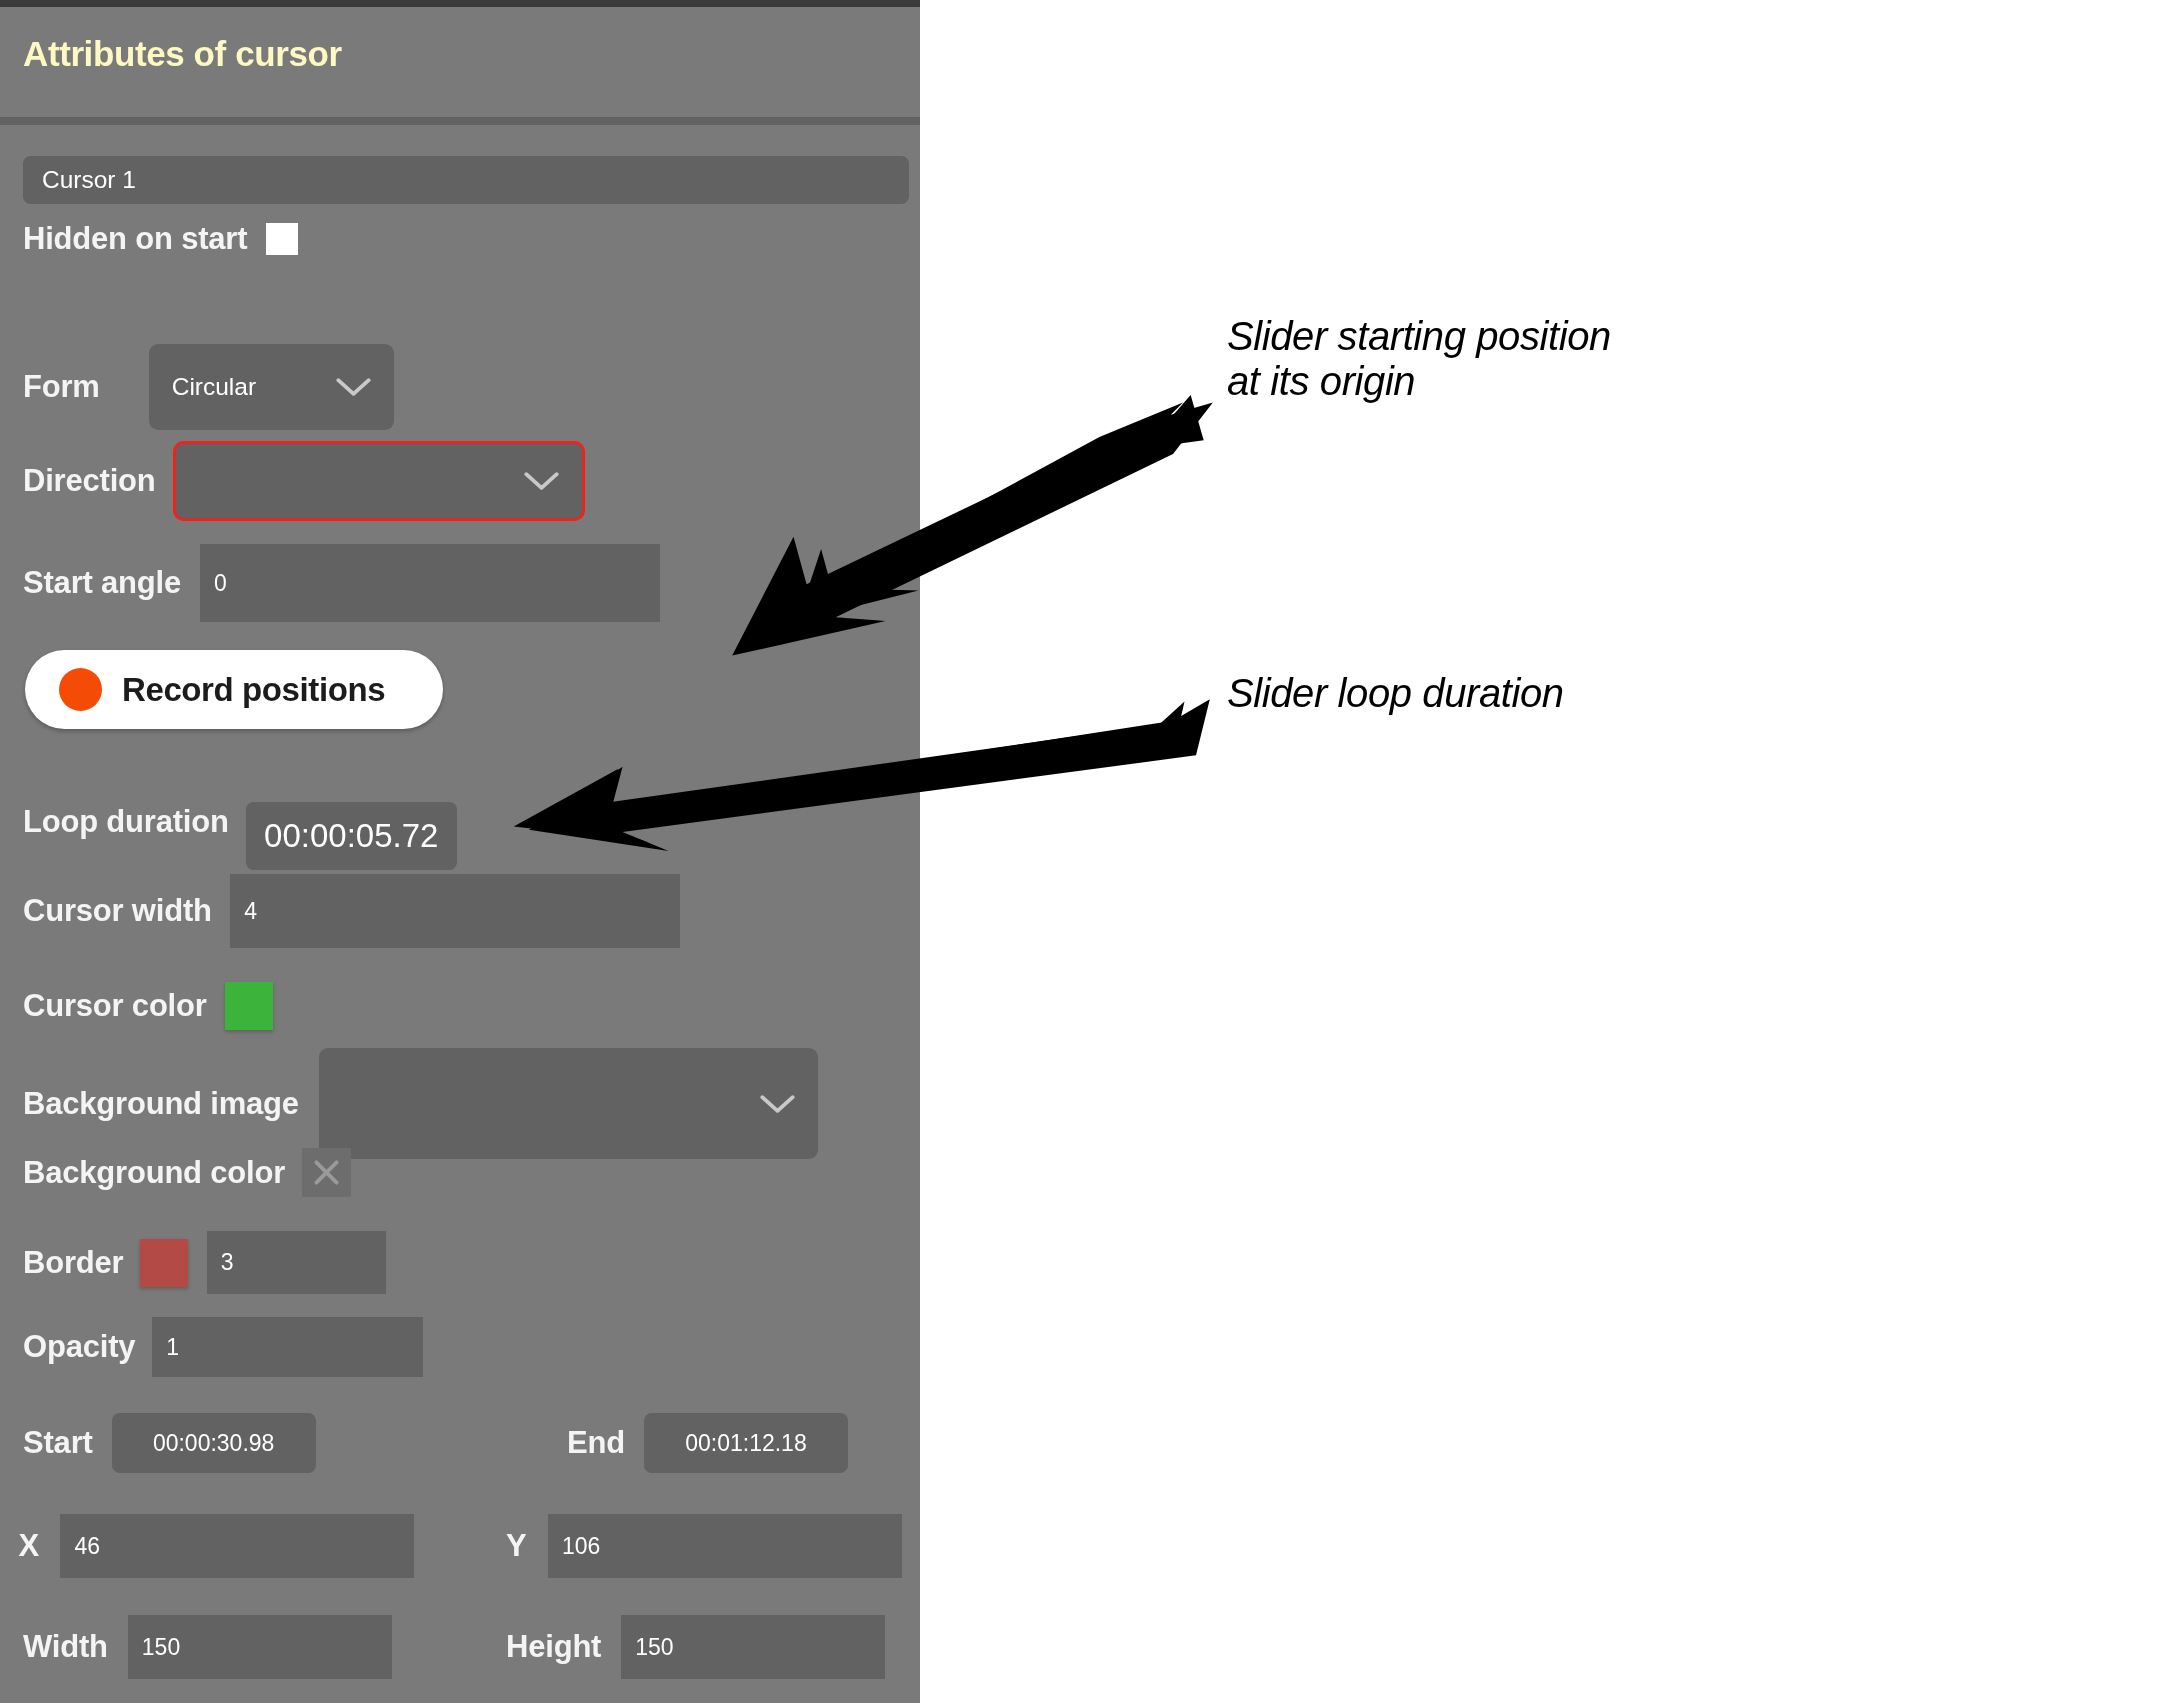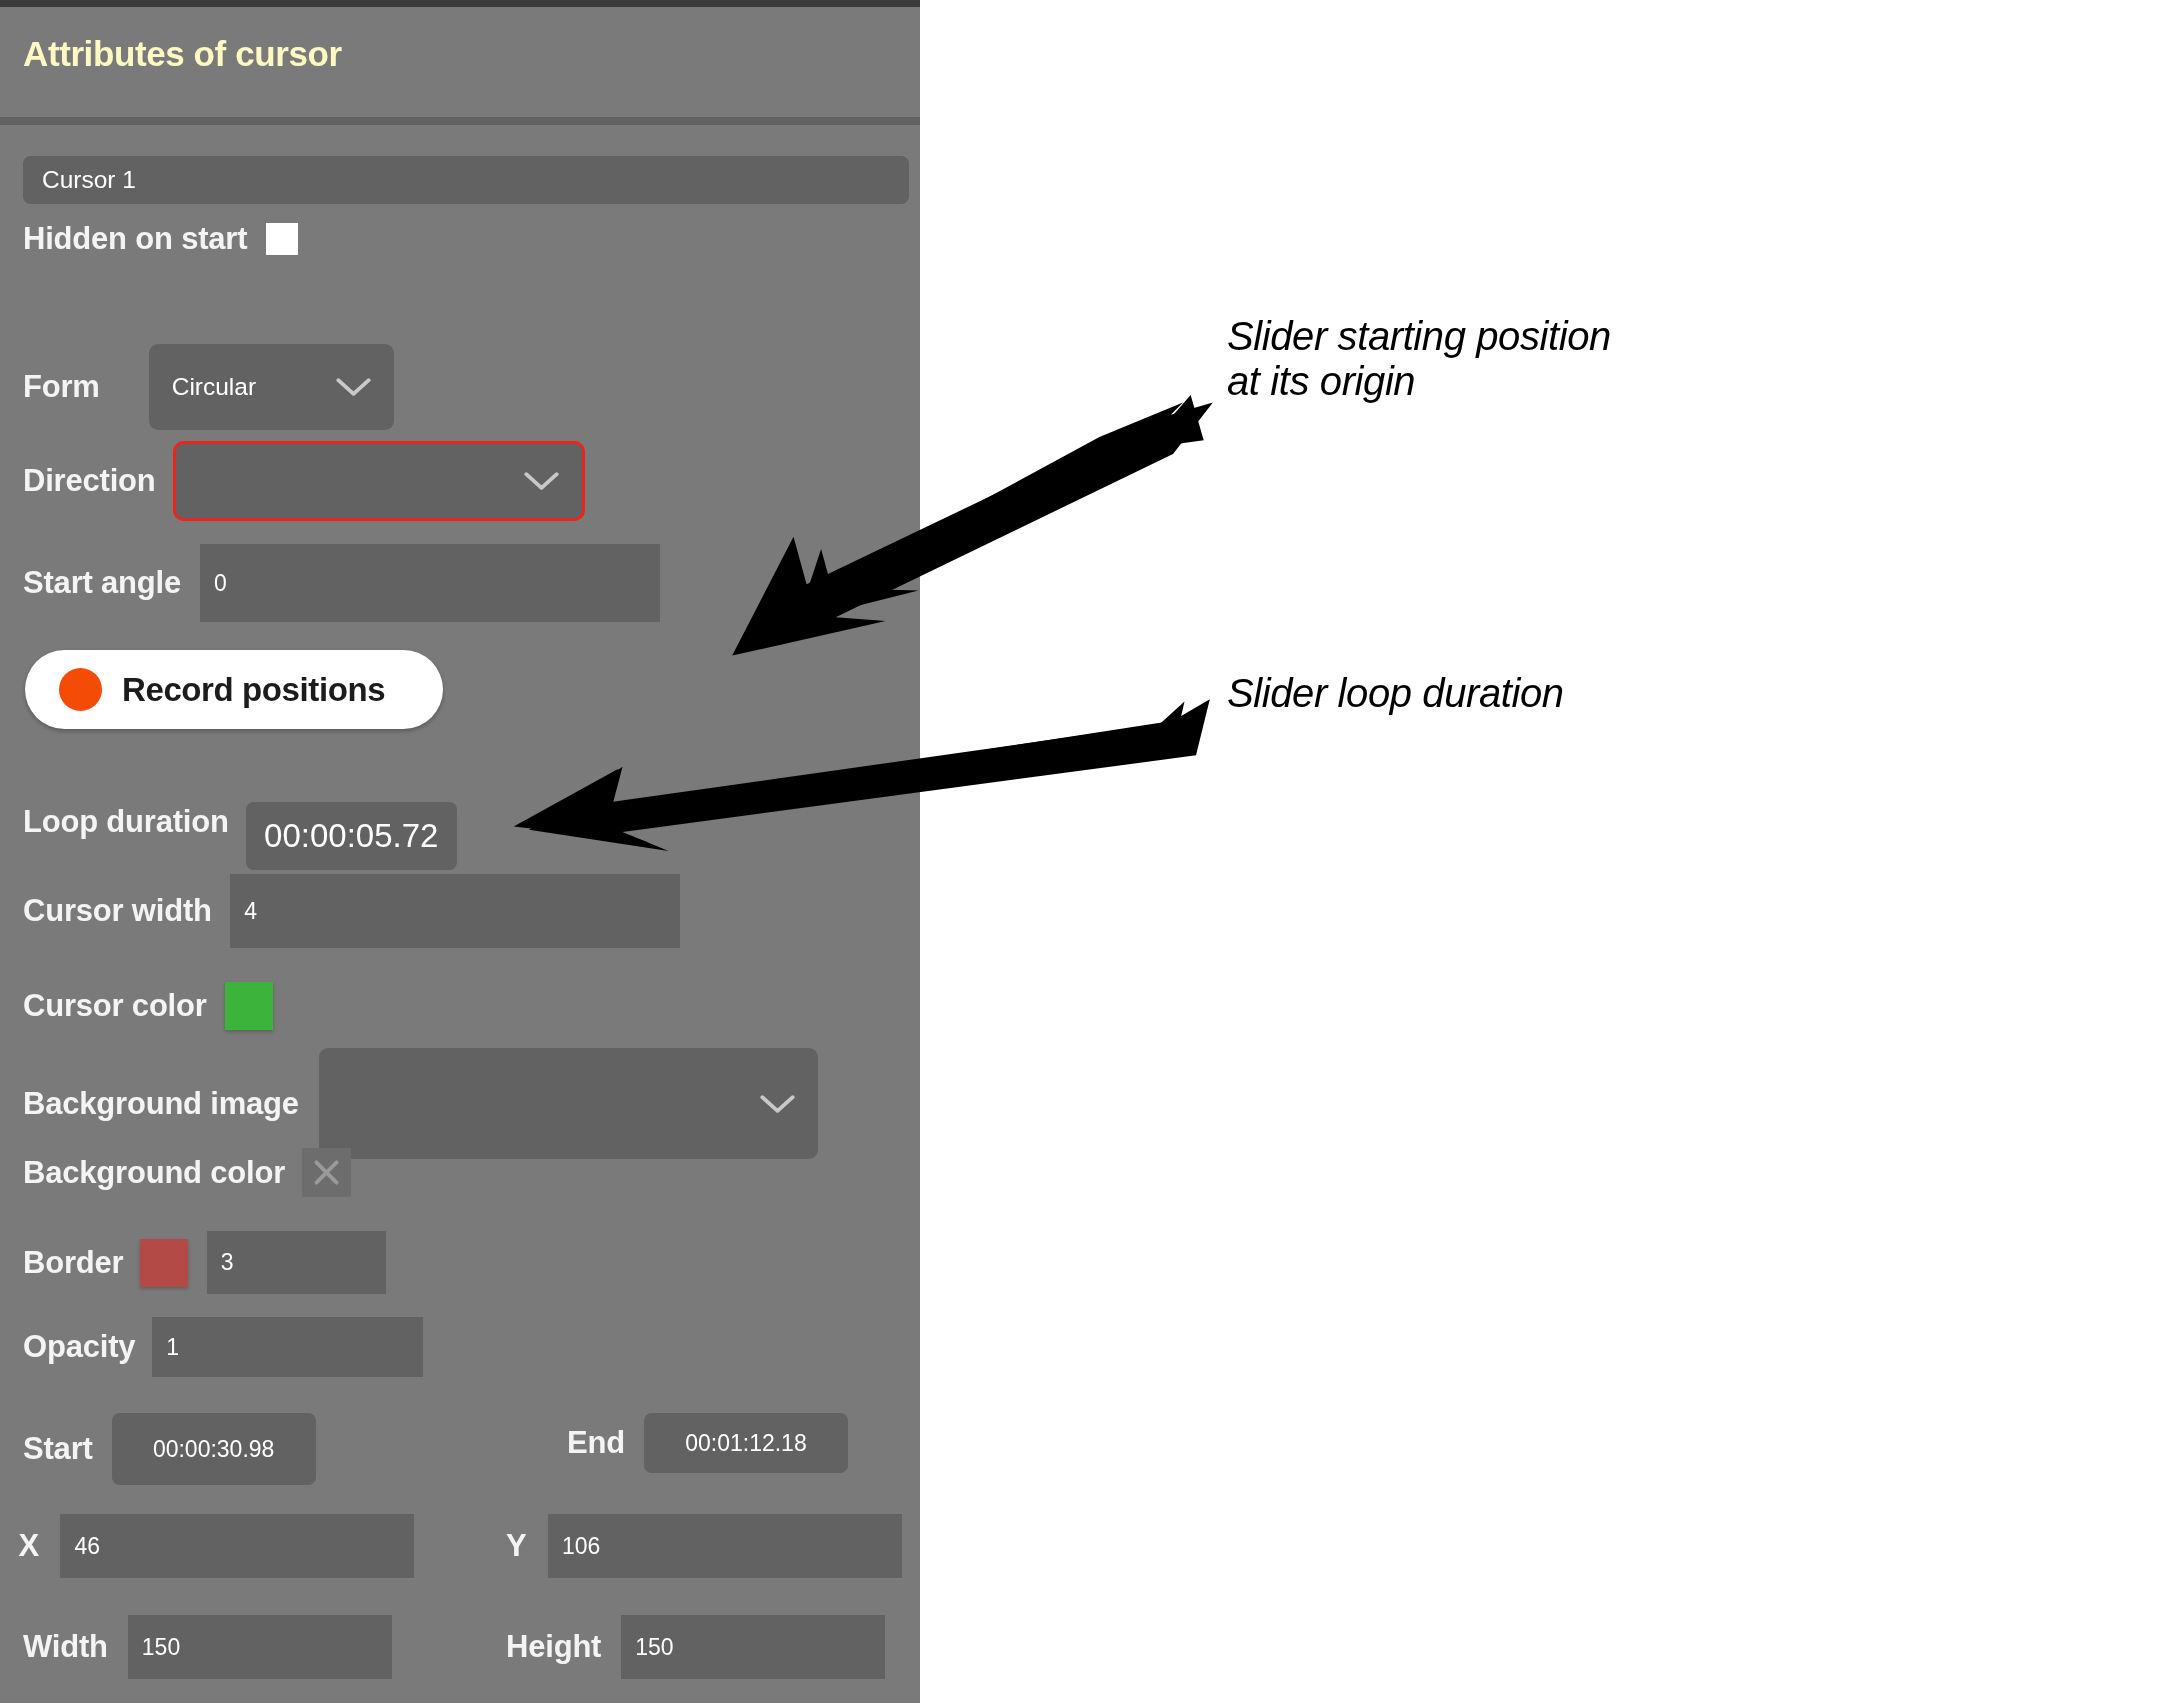--- a/index.html
+++ b/index.html
@@ -273,21 +273,21 @@
       <span class="field" style="margin-left:18.4px; width:179px; height:63px;">3</span>
     </div>
 
     <div class="row" style="left:23px; top:1317px;">
       <span class="lbl">Opacity</span>
       <span class="field" style="margin-left:17px; width:271px; height:60px;">1</span>
     </div>
 
     <div class="row" style="left:23px; top:1413px;">
       <span class="lbl">Start</span>
-      <span class="field rounded" style="margin-left:19px; width:204px; height:72px; justify-content:center; padding-left:0;">00:00:30.98</span>
+      <span class="field rounded" style="margin-left:19px; width:204px; height:60px; justify-content:center; padding-left:0;">00:00:30.98</span>
     </div>
     <div class="row" style="left:567px; top:1413px;">
       <span class="lbl">End</span>
       <span class="field rounded" style="margin-left:19px; width:204px; height:60px; justify-content:center; padding-left:0;">00:01:12.18</span>
     </div>
 
     <div class="row" style="left:18.4px; top:1514px;">
       <span class="lbl">X</span>
       <span class="field" style="margin-left:21.5px; width:354px; height:64px;">46</span>
     </div>

